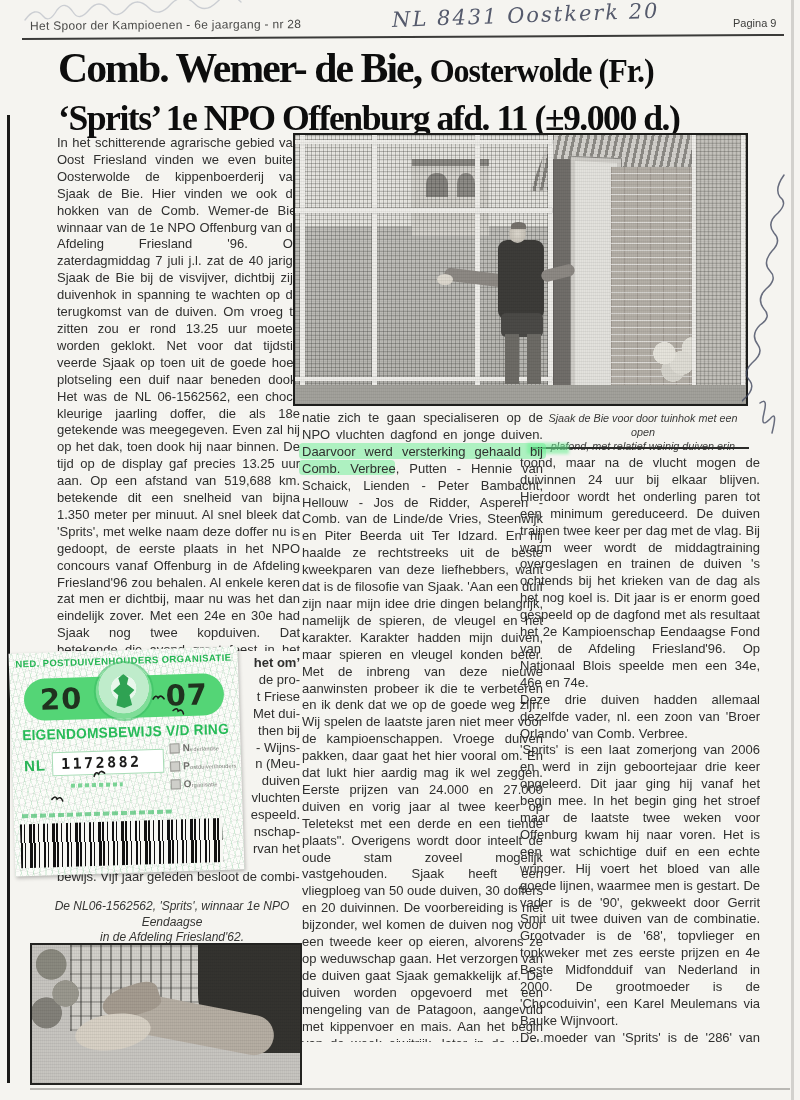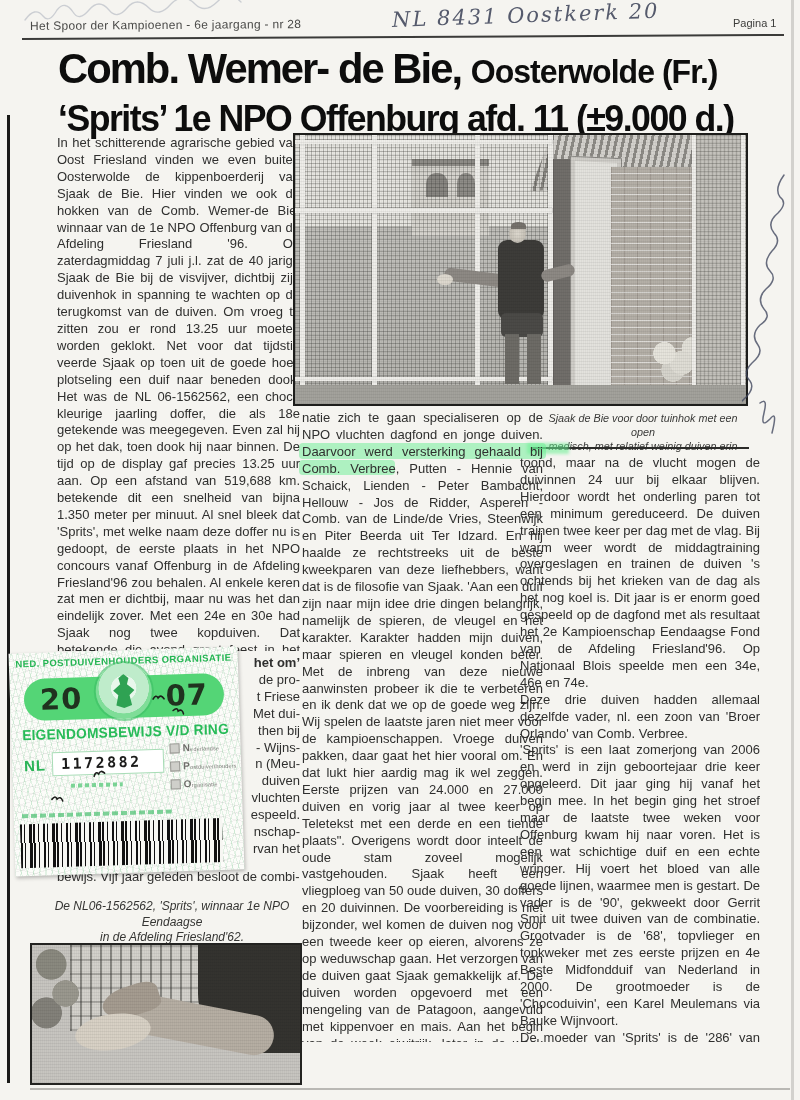--- a/index.html
+++ b/index.html
@@ -6,21 +6,21 @@
   .page{position:relative;width:800px;height:1100px;background:#f5f4f0;overflow:hidden;
         font-family:"Liberation Sans",sans-serif;color:#2e2e2e;}
   .abs{position:absolute;}
   
   .masthead{top:18px;left:30px;font-size:12px;color:#4a4a48;letter-spacing:.3px;transform:rotate(-.4deg);}
   .header-rule{top:36px;left:22px;width:762px;height:2px;background:#3b3b39;transform:rotate(-.3deg);}
   .page-label{top:17px;left:733px;font-size:11px;color:#3c3c3a;}
   .hand-top{top:2px;left:392px;width:340px;font-family:"DejaVu Serif",serif;font-style:italic;
             font-size:21px;color:#3a4056;letter-spacing:2px;transform:rotate(-2deg);opacity:.85;}
   
-  .headline{top:44px;left:58px;width:700px;color:#0d0d0d;}
+  .headline{top:44px;left:58px;width:700px;color:#0d0d0d;font-family:Liberation Serif, serif;}
   .hl1{font-size:43px;font-weight:bold;letter-spacing:-2px;line-height:48px;white-space:nowrap;transform:scaleX(.97);transform-origin:left;}
   .hl1 .hl-sub{font-size:33px;letter-spacing:-1px;}
   .hl2{font-size:36px;font-weight:bold;letter-spacing:-1.5px;line-height:40px;margin-top:3px;white-space:nowrap;transform:scaleX(.99);transform-origin:left;}
   
   .bodytext{font-size:13px;line-height:16.9px;text-align:justify;color:#2f2f2e;overflow:hidden;}
   .col1{top:135px;left:57px;width:243px;height:516px;}
   .beside-card{top:655px;left:240px;width:60px;height:205px;text-align:right;white-space:pre-line;
                font-size:13px;line-height:16.9px;color:#2f2f2e;}
   .beside-bold{font-weight:bold;}
   .col1-after{top:869px;left:57px;width:243px;height:18px;font-size:13px;color:#2f2f2e;}
@@ -151,21 +151,21 @@
   <div class="abs left-line"></div>
   <div class="abs right-edge"></div>
   <div class="abs bottom-edge"></div>
 
   <svg class="abs squiggle-faint" style="top:0;left:20px;" width="250" height="26" viewBox="0 0 250 26">
     <path d="M5,20 q10,-14 18,-4 q6,8 14,-6 q8,-10 16,2 q6,10 16,-2 q10,-12 20,0 q8,10 18,-2 q10,-12 22,0 q10,10 22,-4 q12,-12 24,0 q10,10 22,-2 q12,-12 24,0"></path>
   </svg>
   <div class="abs masthead">Het Spoor der Kampioenen - 6e jaargang - nr 28</div>
   <div class="abs header-rule"></div>
   <div class="abs hand-top">NL 8431  Oostkerk 20</div>
-  <div class="abs page-label">Pagina 1</div>
+  <div class="abs page-label">Pagina 9</div>
 
   <div class="abs headline">
     <div class="hl1"><span>Comb. Wemer- de Bie, </span><span class="hl-sub">Oosterwolde (Fr.)</span></div>
     <div class="hl2">‘Sprits’ 1e NPO Offenburg afd. 11 (±9.000 d.)</div>
   </div>
 
   <div class="abs bodytext col1">In het schitterende agrarische gebied van Oost Friesland vinden we even buiten Oosterwolde de kippenboerderij van Sjaak de Bie. Hier vinden we ook de hokken van de Comb. Wemer-de Bie, winnaar van de 1e NPO Offenburg van de Afdeling Friesland '96. Op zaterdagmiddag 7 juli j.l. zat de 40 jarige Sjaak de Bie bij de visvijver, dichtbij zijn duivenhok in spanning te wachten op de terugkomst van de duiven. Om vroeg te zitten zou er rond 13.25 uur moeten worden geklokt. Net voor dat tijdstip veerde Sjaak op toen uit de goede hoek plotseling een duif naar beneden dook. Het was de NL 06-1562562, een choco kleurige jaarling doffer, die als 18e getekende was meegegeven. Even zal hij op het dak, toen dook hij naar binnen. De tijd op de display gaf precies 13.25 uur aan. Op een afstand van 519,688 km. betekende dit een snelheid van bijna 1.350 meter per minuut. Al snel bleek dat 'Sprits', met welke naam deze doffer nu is gedoopt, de eerste plaats in het NPO concours vanaf Offenburg in de Afdeling Friesland'96 zou behalen. Al enkele keren zat men er dichtbij, maar nu was het dan eindelijk zover. Met een 24e en 30e had Sjaak nog twee kopduiven. Dat betekende die avond groot feest in het klubhuis van 'De Griffioen' uit Oosterwolde, de club waarin de combinatie met enorm veel plezier speelt. Enkele dagen na de victorie van Offenburg spreek ik met Sjaak (compagnon en vriend Jarno Wemer is met vakantie). Een gesprek met een gedreven melker, die zich met een heel eigen kijk op de duivensport in korte tijd tot een waar kampioen heeft weten</div>
   <div class="abs beside-card"><div class="beside-bold">het om’</div><div>de pro-
 t Friese
 Met dui-
@@ -212,21 +212,21 @@
     <div class="abs ph-armR"></div>
     <div class="abs ph-head"></div>
     <div class="abs ph-hair"></div>
     <div class="abs ph-shorts"></div>
     <div class="abs ph-legL"></div>
     <div class="abs ph-legR"></div>
     <div class="abs grain"></div>
   </div>
 
   <div class="abs smear"></div>
-  <div class="abs photo1-caption"><span>Sjaak de Bie voor door tuinhok met een open</span><br><span>medisch, met relatief weinig duiven erin</span></div>
+  <div class="abs photo1-caption"><span>Sjaak de Bie voor door tuinhok met een open</span><br><span>plafond, met relatief weinig duiven erin</span></div>
   <div class="abs caption-rule"></div>
 
   <div class="abs bodytext col3wrap">
     <div class="col3">toond, maar na de vlucht mogen de duivinnen 24 uur bij elkaar blijven. Hierdoor wordt het onderling paren tot een minimum gereduceerd. De duiven trainen twee keer per dag met de vlag. Bij warm weer wordt de middagtraining overgeslagen en trainen de duiven 's ochtends bij het krieken van de dag als het nog koel is. Dit jaar is er enorm goed gespeeld op de dagfond met als resultaat het 2e Kampioenschap Eendaagse Fond van de Afdeling Friesland'96. Op Nationaal Blois speelde men een 34e, 46e en 74e.
 Deze drie duiven hadden allemaal dezelfde vader, nl. een zoon van 'Broer Orlando' van Comb. Verbree.
 'Sprits' is een laat zomerjong van 2006 en werd in zijn geboortejaar drie keer opgeleerd. Dit jaar ging hij vanaf het begin mee. In het begin ging het stroef maar de laatste twee weken voor Offenburg kwam hij naar voren. Het is een wat schichtige duif en een echte wringer. Hij voert het bloed van alle goede lijnen, waarmee men is gestart. De vader is de '90', gekweekt door Gerrit Smit uit twee duiven van de combinatie. Grootvader is de '68', topvlieger en topkweker met zes eerste prijzen en 4e Beste Midfondduif van Nederland in 2000. De grootmoeder is de 'Chocoduivin', een Karel Meulemans via Bauke Wijnvoort.
 De moeder van 'Sprits' is de '286' van 1999, ook een geweldig vliegster en kweekster. Haar vader komt van Jos Vernooy, terwijl de moeder een Klakduif van Wim Wittebol is.</div>
 
   </div>
 

